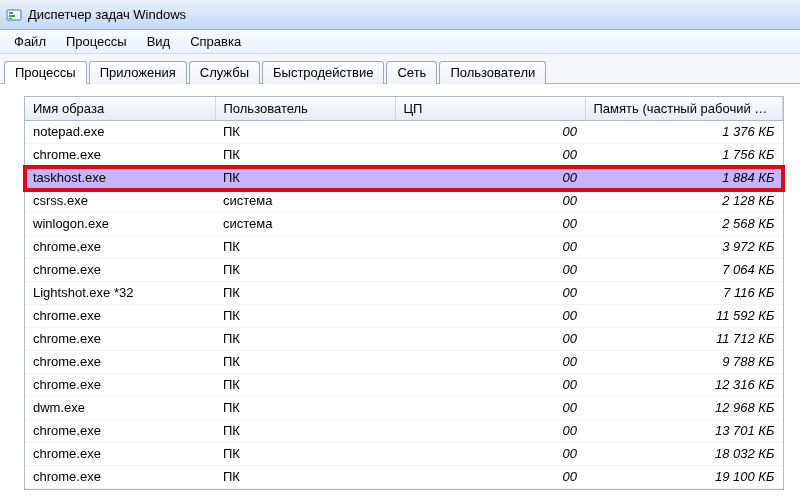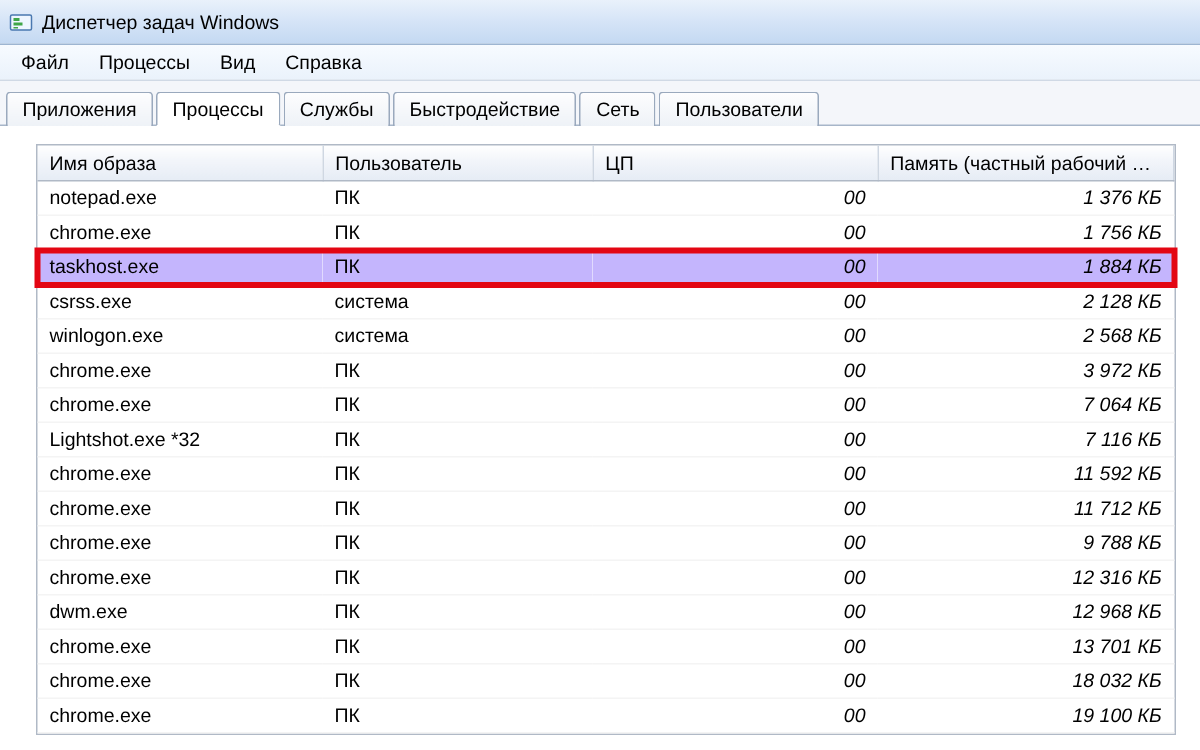--- a/index.html
+++ b/index.html
@@ -129,22 +129,22 @@
 </div>
 
 <div class="menubar">
   <div class="menu-item">Файл</div>
   <div class="menu-item">Процессы</div>
   <div class="menu-item">Вид</div>
   <div class="menu-item">Справка</div>
 </div>
 
 <div class="tabbar">
+  <div class="tab active">Процессы</div>
   <div class="tab">Приложения</div>
-  <div class="tab active">Процессы</div>
   <div class="tab">Службы</div>
   <div class="tab">Быстродействие</div>
   <div class="tab">Сеть</div>
   <div class="tab">Пользователи</div>
 </div>
 
 <div class="content">
   <div class="table-wrap">
     <table>
       <colgroup>

